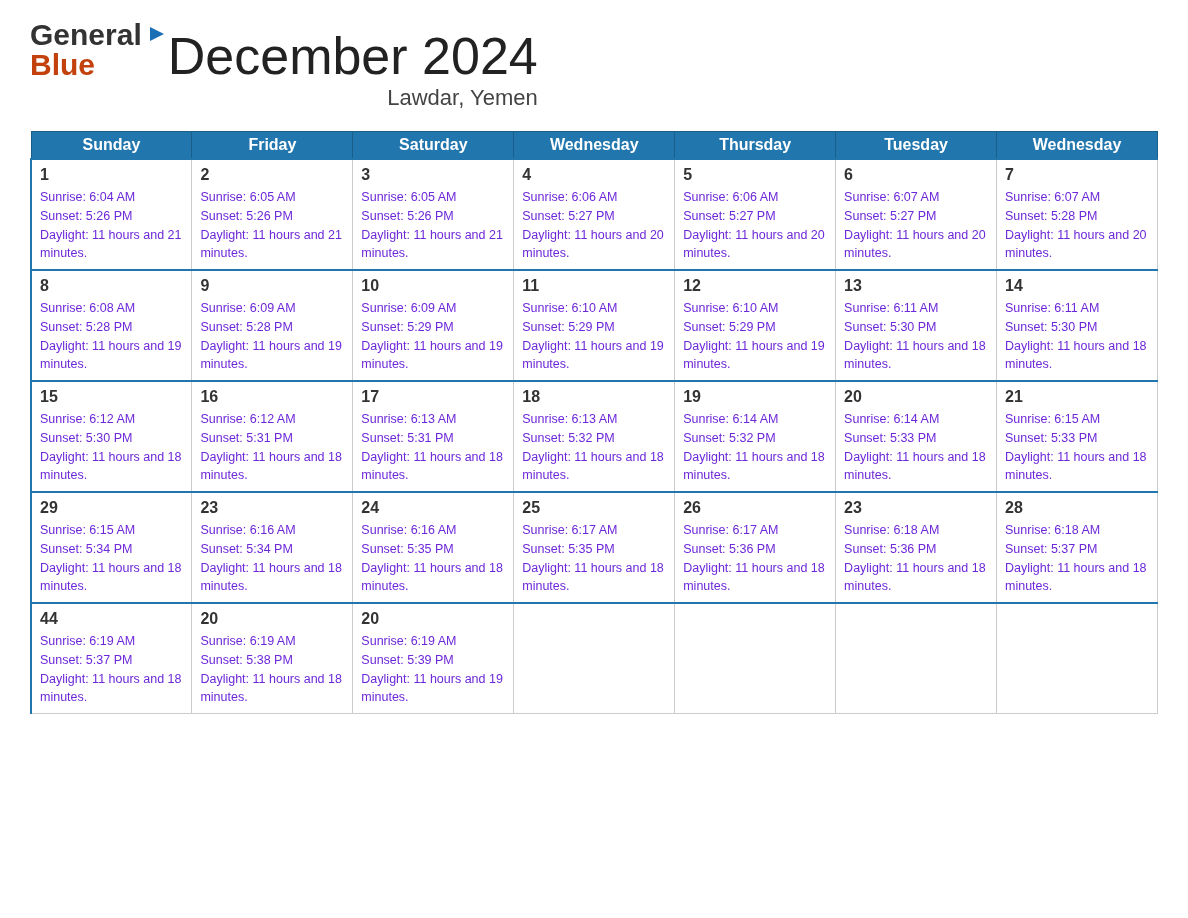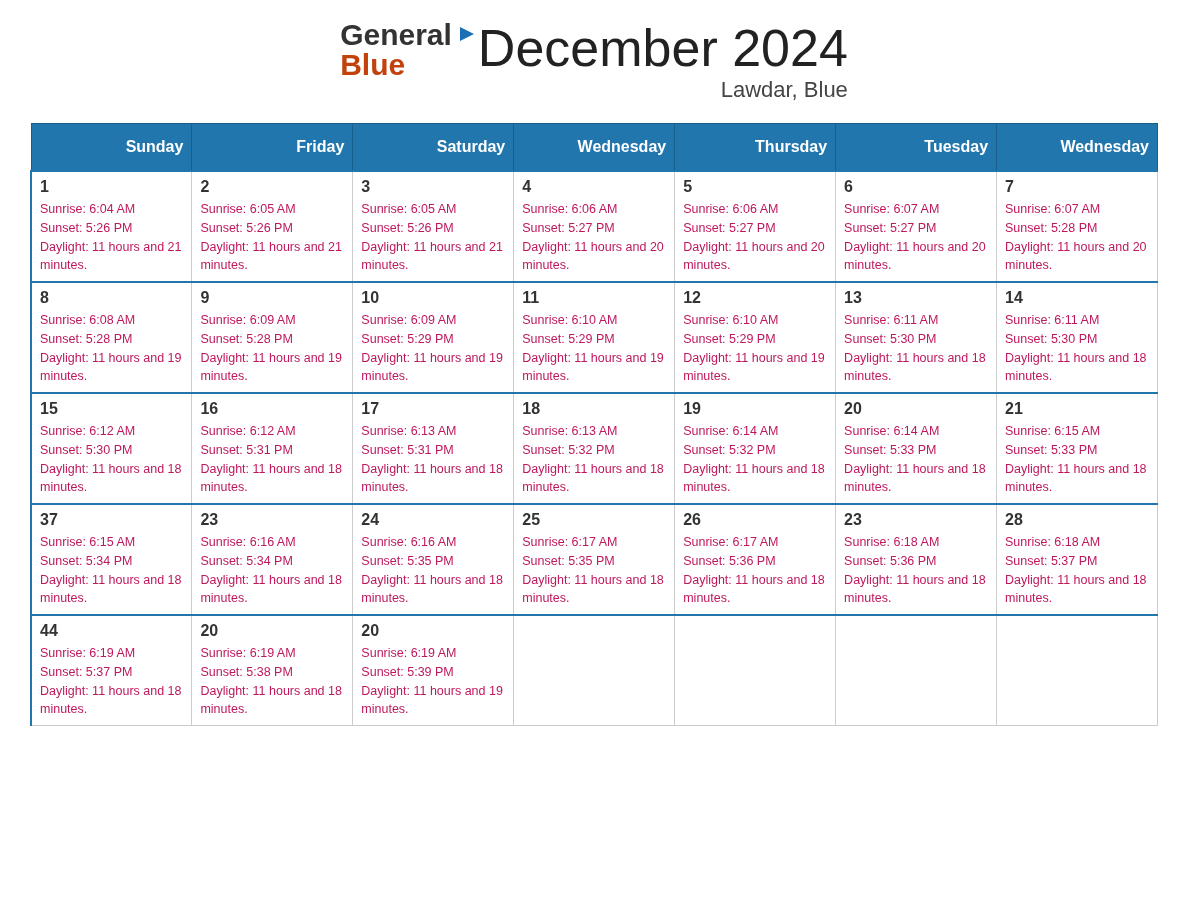--- a/index.html
+++ b/index.html
@@ -5,31 +5,32 @@
     * { box-sizing: border-box; margin: 0; padding: 0; }
     body {
       font-family: Arial, sans-serif;
       background: #fff;
       padding: 20px 30px;
       width: 1188px;
       min-height: 918px;
     }
     .header {
       display: flex;
-      justify-content: center;
+      justify-content: flex-start;
       align-items: flex-start;
       margin-bottom: 20px;
     }
     .logo {
       display: flex;
       flex-direction: column;
       line-height: 1;
     }
     .title-block {
       text-align: right;
+      margin-top: 8px;
     }
     .month-title {
       font-size: 52px;
       font-weight: normal;
       color: #222;
       line-height: 1.1;
     }
     .location {
       font-size: 22px;
       color: #444;
@@ -37,22 +38,22 @@
     table {
       width: 100%;
       border-collapse: collapse;
       table-layout: fixed;
     }
     th {
       background-color: #2176ae;
       color: #fff;
       font-size: 16px;
       font-weight: bold;
-      padding: 14px 8px;
-      text-align: right;
+      padding: 4px 8px;
+      text-align: center;
       border: 1px solid #1a5f8c;
     }
     td {
       border: 1px solid #ccc;
       vertical-align: top;
       padding: 6px 8px;
       font-size: 13px;
       color: #333;
       height: 110px;
     }
@@ -61,21 +62,21 @@
     }
     .day-number {
       font-size: 16px;
       font-weight: bold;
       display: block;
       margin-bottom: 4px;
     }
     .day-info {
       font-size: 12.5px;
       line-height: 1.5;
-      color: #be185d;
+      color: #6d28d9;
     }
     tr td {
       border-top: 2px solid #2176ae;
     }
     tr:not(:first-child) td {
       border-top: 2px solid #2176ae;
     }
     td.empty {
       background: #fff;
     }
@@ -114,21 +115,21 @@
           <polygon points="4,4 18,11 4,18" fill="#1a6fb5"></polygon>
         </svg>
       </span>
     </div>
     <div>
       <span class="logo-text-blue">Blue</span>
     </div>
   </div>
   <div class="title-block">
     <div class="month-title">December 2024</div>
-    <div class="location">Lawdar, Blue</div>
+    <div class="location">Lawdar, Yemen</div>
   </div>
 </div>
 
 <table>
   <thead>
     <tr>
     <th>Sunday</th>
         <th>Friday</th>
         <th>Saturday</th>
         <th>Wednesday</th>
@@ -223,21 +224,21 @@
           <span class="day-number">20</span>
           <span class="day-info">Sunrise: 6:14 AM<br>Sunset: 5:33 PM<br>Daylight: 11 hours and 18 minutes.</span>
         </td>
         <td>
           <span class="day-number">21</span>
           <span class="day-info">Sunrise: 6:15 AM<br>Sunset: 5:33 PM<br>Daylight: 11 hours and 18 minutes.</span>
         </td>
       </tr>
       <tr>
         <td>
-          <span class="day-number">37</span>
+          <span class="day-number">29</span>
           <span class="day-info">Sunrise: 6:15 AM<br>Sunset: 5:34 PM<br>Daylight: 11 hours and 18 minutes.</span>
         </td>
         <td>
           <span class="day-number">23</span>
           <span class="day-info">Sunrise: 6:16 AM<br>Sunset: 5:34 PM<br>Daylight: 11 hours and 18 minutes.</span>
         </td>
         <td>
           <span class="day-number">24</span>
           <span class="day-info">Sunrise: 6:16 AM<br>Sunset: 5:35 PM<br>Daylight: 11 hours and 18 minutes.</span>
         </td>

